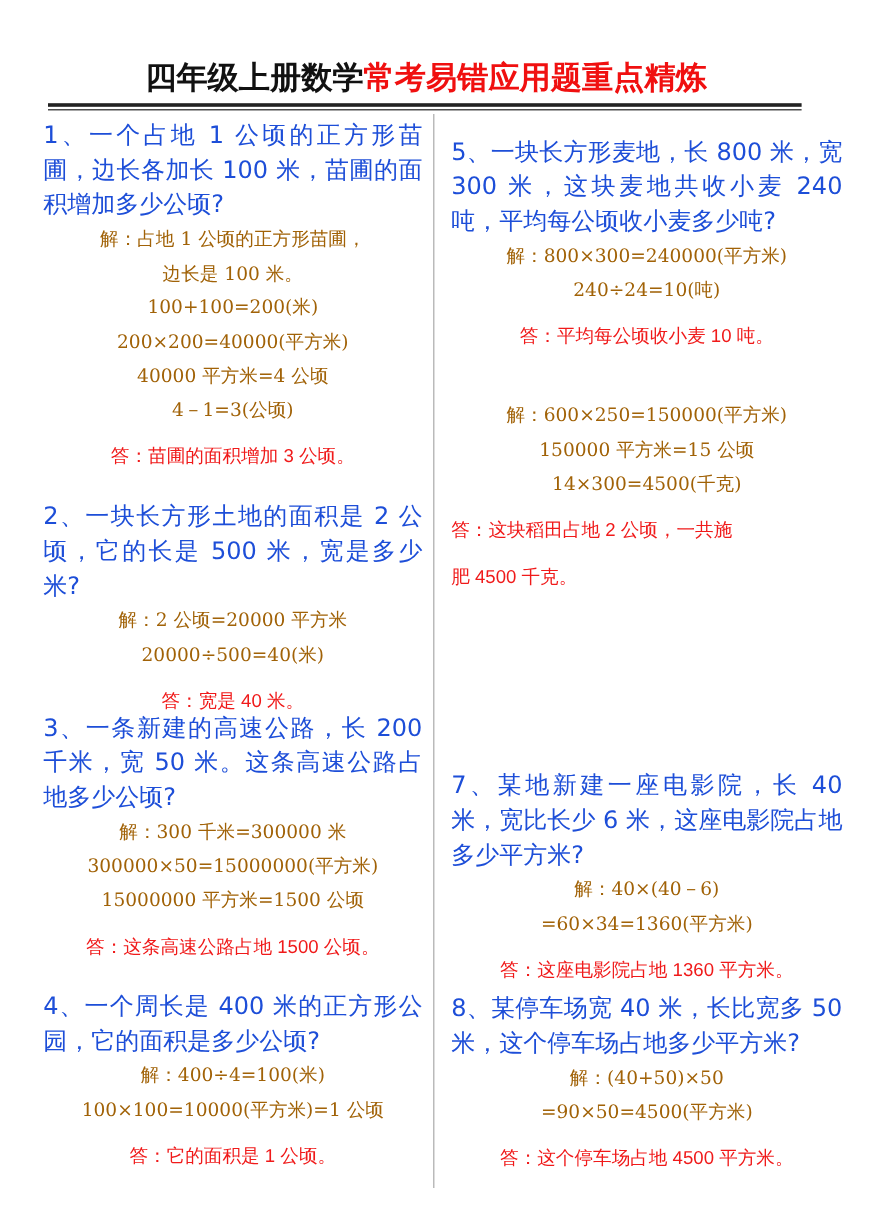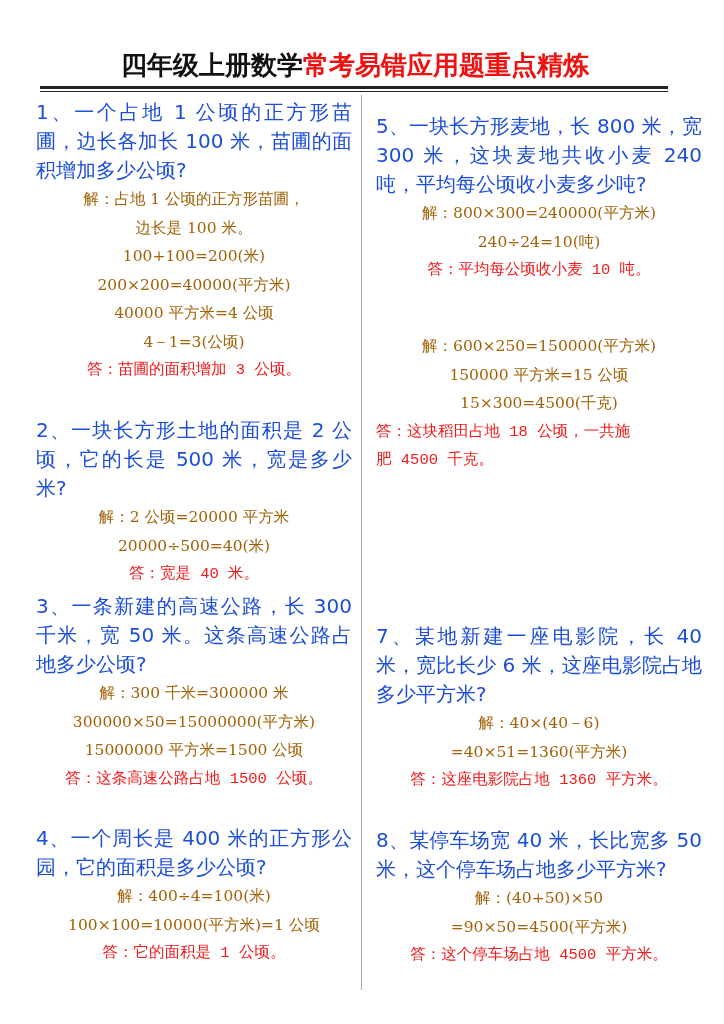--- a/index.html
+++ b/index.html
@@ -71,26 +71,27 @@
     }
     .sol-line {
       font-family: "DejaVu Serif", "Liberation Serif", serif;
       color: #a16207;
       font-size: 15.5px;
       line-height: 28.5px;
       text-align: center;
       white-space: nowrap;
     }
     .ans-line {
-      font-family: Liberation Mono, monospace;
+      font-family: Liberation Sans, sans-serif;
       color: #f01a1a;
       font-size: 15.5px;
       line-height: 28.5px;
       text-align: center;
       white-space: nowrap;
+      margin-top: 11px;
     }
     .ans-left { text-align: left; }
   </style>
 </head>
 <body>
 
 <div class="title-wrap">
   <div class="title"><span class="black">四年级上册数学</span><span class="red">常考易错应用题重点精炼</span></div>
 </div>
 <div class="title-rule"></div>
@@ -110,21 +111,21 @@
   </div>
 
   <div class="problem" style="top:318px;">
     <div class="question">2、一块长方形土地的面积是 2 公顷，它的长是 500 米，宽是多少米?</div>
     <div class="sol-line">解：2 公顷=20000 平方米</div>
     <div class="sol-line">20000÷500=40(米)</div>
     <div class="ans-line">答：宽是 40 米。</div>
   </div>
 
   <div class="problem" style="top:494px;">
-    <div class="question">3、一条新建的高速公路，长 300 千米，宽 50 米。这条高速公路占地多少公顷?</div>
+    <div class="question">3、一条新建的高速公路，长 200 千米，宽 50 米。这条高速公路占地多少公顷?</div>
     <div class="sol-line">解：300 千米=300000 米</div>
     <div class="sol-line">300000×50=15000000(平方米)</div>
     <div class="sol-line">15000000 平方米=1500 公顷</div>
     <div class="ans-line">答：这条高速公路占地 1500 公顷。</div>
   </div>
 
   <div class="problem" style="top:726px;">
     <div class="question">4、一个周长是 400 米的正方形公园，它的面积是多少公顷?</div>
     <div class="sol-line">解：400÷4=100(米)</div>
     <div class="sol-line">100×100=10000(平方米)=1 公顷</div>
@@ -137,29 +138,29 @@
   <div class="problem" style="top:14px;">
     <div class="question">5、一块长方形麦地，长 800 米，宽 300 米，这块麦地共收小麦 240 吨，平均每公顷收小麦多少吨?</div>
     <div class="sol-line">解：800×300=240000(平方米)</div>
     <div class="sol-line">240÷24=10(吨)</div>
     <div class="ans-line">答：平均每公顷收小麦 10 吨。</div>
   </div>
 
   <div class="problem" style="top:234px;">
     <div class="sol-line">解：600×250=150000(平方米)</div>
     <div class="sol-line">150000 平方米=15 公顷</div>
-    <div class="sol-line">15×300=4500(千克)</div>
-    <div class="ans-line ans-left">答：这块稻田占地 18 公顷，一共施</div>
+    <div class="sol-line">14×300=4500(千克)</div>
+    <div class="ans-line ans-left">答：这块稻田占地 2 公顷，一共施</div>
     <div class="ans-line ans-left">肥 4500 千克。</div>
   </div>
 
-  <div class="problem" style="top:524px;">
+  <div class="problem" style="top:542px;">
     <div class="question">7、某地新建一座电影院，长 40 米，宽比长少 6 米，这座电影院占地多少平方米?</div>
     <div class="sol-line">解：40×(40－6)</div>
-    <div class="sol-line">=40×51=1360(平方米)</div>
+    <div class="sol-line">=60×34=1360(平方米)</div>
     <div class="ans-line">答：这座电影院占地 1360 平方米。</div>
   </div>
 
   <div class="problem" style="top:728px;">
     <div class="question">8、某停车场宽 40 米，长比宽多 50 米，这个停车场占地多少平方米?</div>
     <div class="sol-line">解：(40+50)×50</div>
     <div class="sol-line">=90×50=4500(平方米)</div>
     <div class="ans-line">答：这个停车场占地 4500 平方米。</div>
   </div>
 </div>

